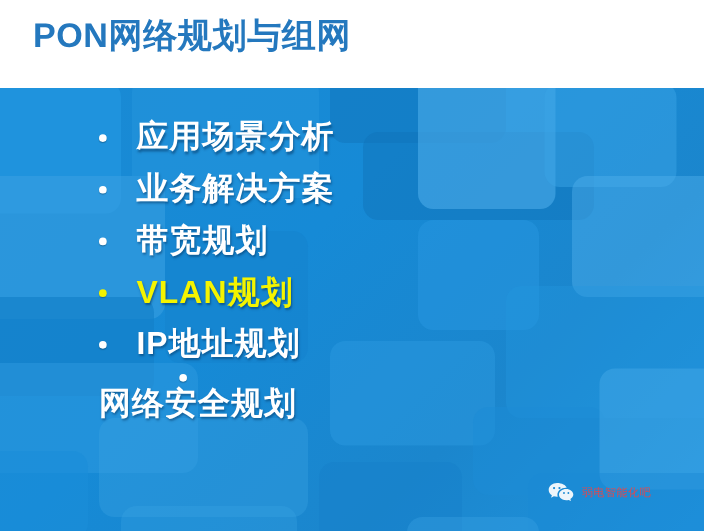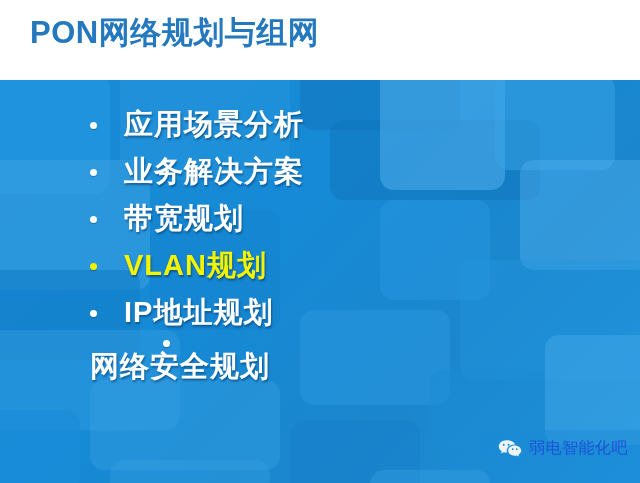--- a/index.html
+++ b/index.html
@@ -106,22 +106,22 @@
     gap: 7px;
     opacity: 0.92;
   }
   .wechat-icon {
     width: 24px;
     height: 20px;
     position: relative;
     flex: 0 0 auto;
   }
   .watermark-label {
-    font-size: 16px;
-    color: #1d4ed8;
+    font-size: 10px;
+    color: #ef4444;
     white-space: nowrap;
     letter-spacing: 0.5px;
   }
 </style>
 </head>
 <body>
 
 <div id="slide">
 
   <div class="header">

